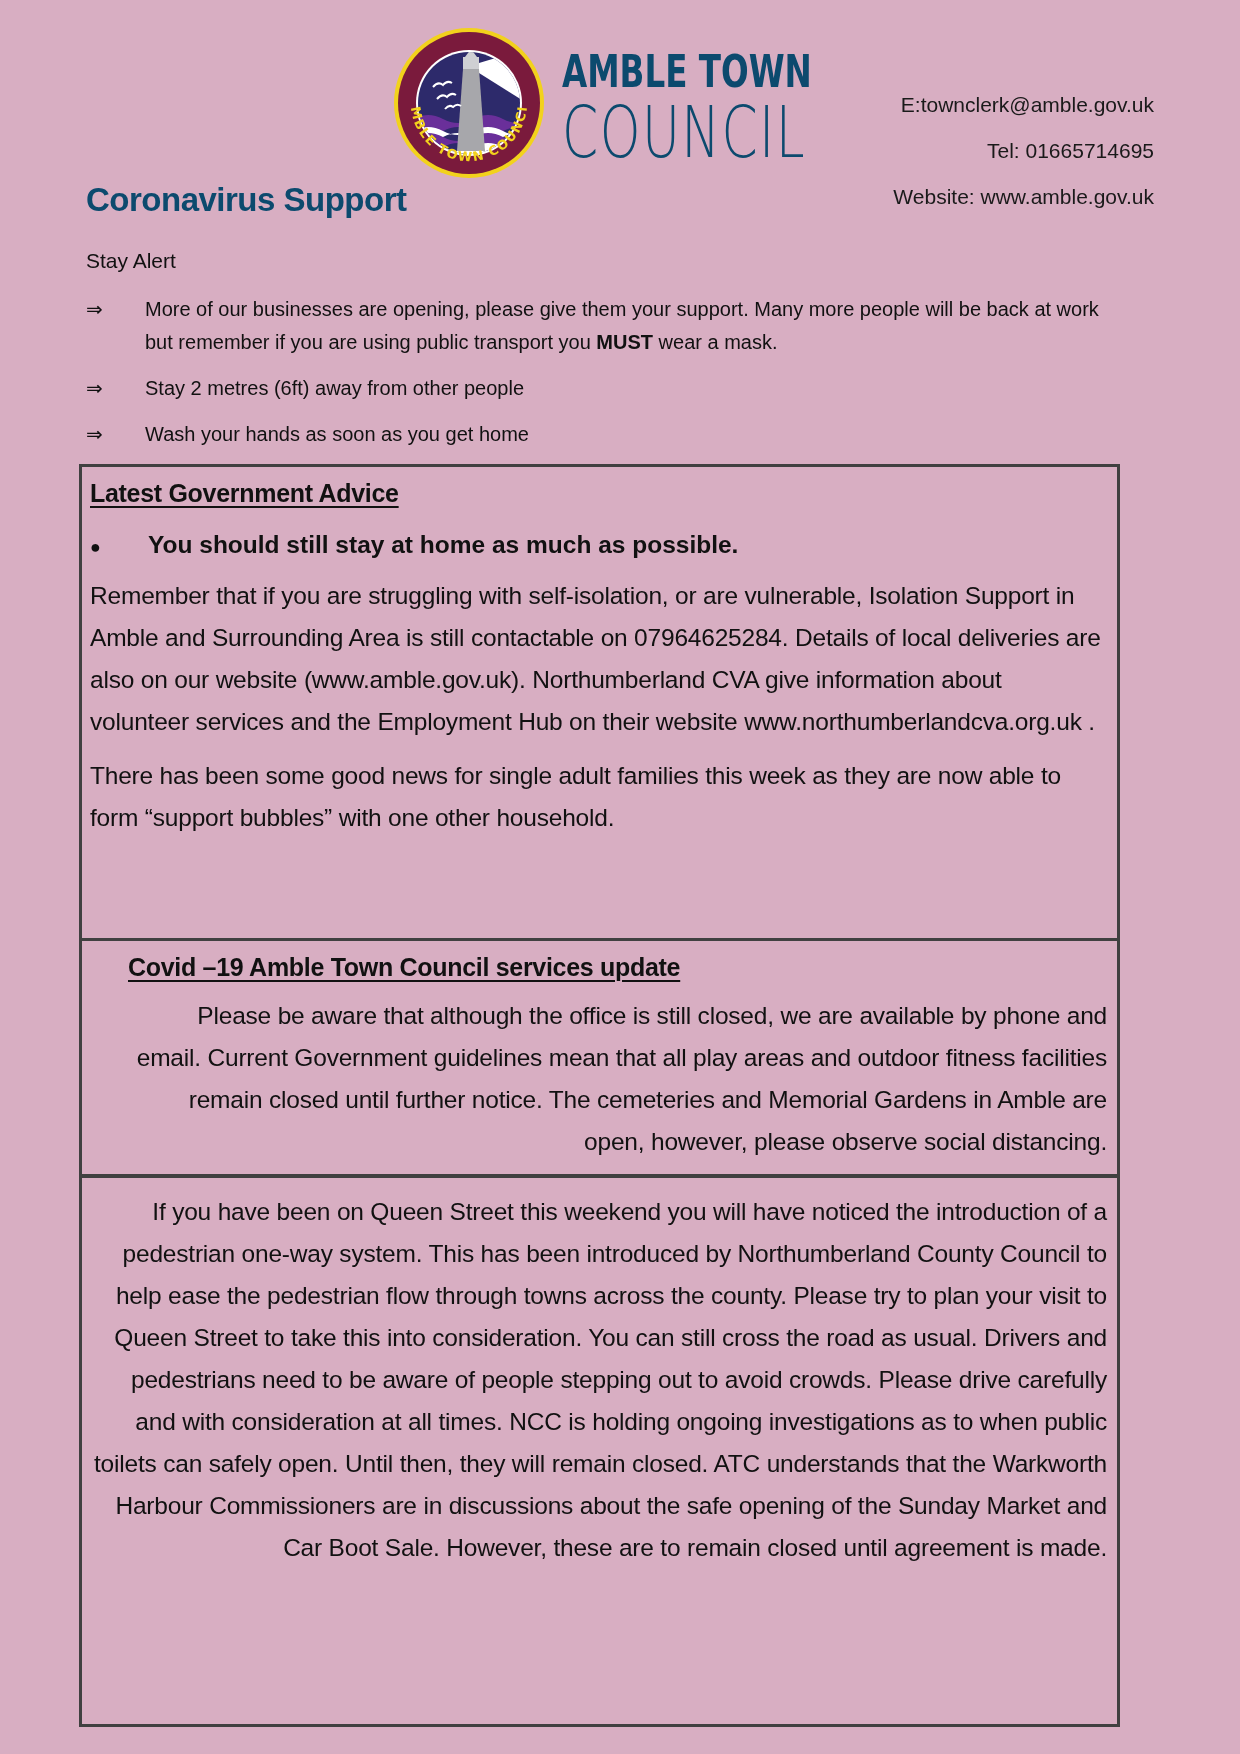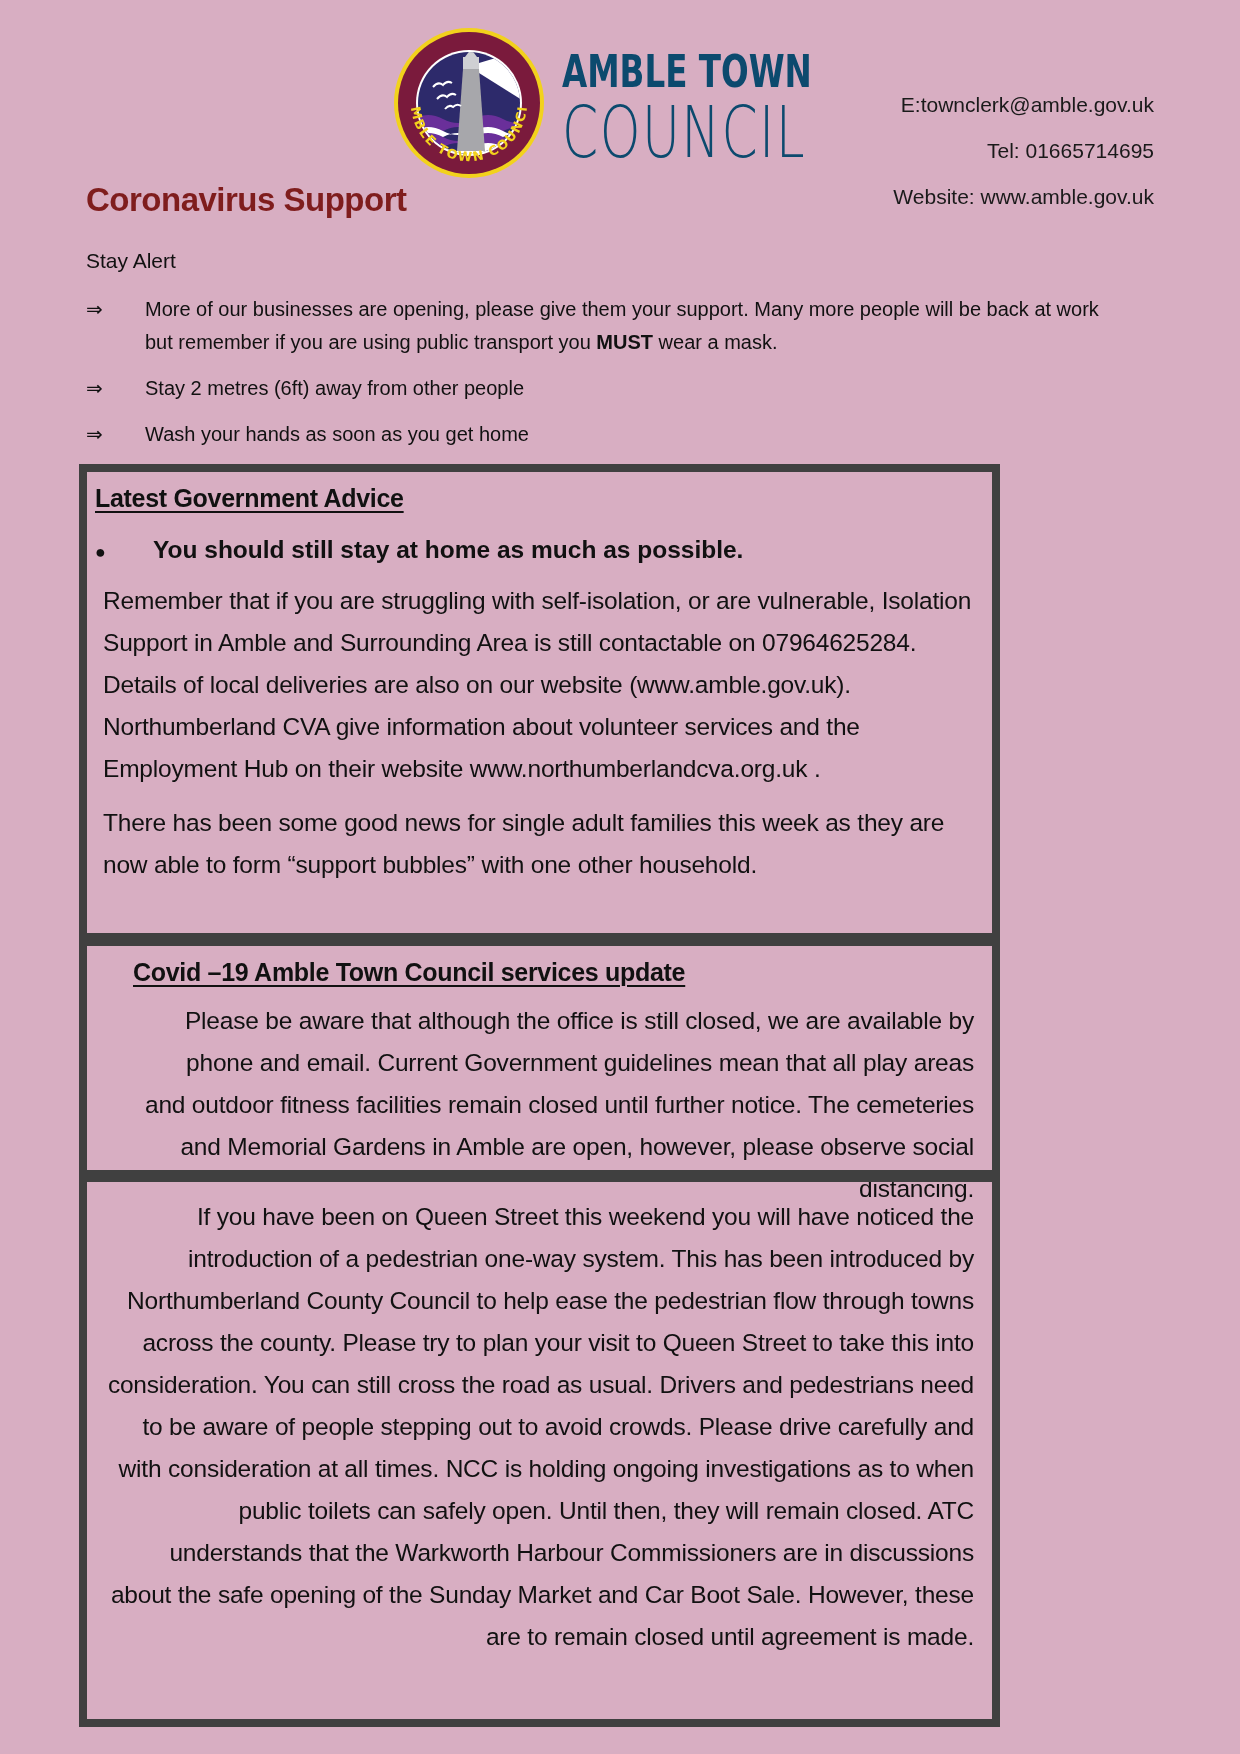--- a/index.html
+++ b/index.html
@@ -33,51 +33,51 @@
     font-family: "DejaVu Sans", sans-serif;
   }
   .contact {
     position: absolute; right: 86px; top: 82px;
     text-align: right; font-size: 21px; line-height: 46px;
     color: #1a1a1a;
   }
   .contact div { white-space: nowrap; }
   .title {
     position: absolute; left: 86px; top: 181px;
-    font-size: 33px; font-weight: bold; color: #7f1d1d;
+    font-size: 33px; font-weight: bold; color: #0c4a6e;
     letter-spacing: -0.5px;
   }
   .stay-alert {
     position: absolute; left: 86px; top: 249px;
     font-size: 21px;
   }
   .alert-list {
     position: absolute; left: 86px; top: 293px; width: 1040px;
     margin: 0; padding: 0; list-style: none; font-size: 20px;
   }
   .alert-list li {
     position: relative; padding-left: 59px; line-height: 33px;
     margin-bottom: 13px;
   }
   .alert-list .arrow {
     position: absolute; left: 0; top: 0; font-size: 20px;
   }
   .box {
-    position: absolute; left: 79px; width: 921px;
-    border: 8px solid #404040;
+    position: absolute; left: 79px; width: 1041px;
+    border: 3px solid #404040;
     box-sizing: border-box;
     padding: 6px 10px 0 8px;
   }
   .box h2 {
     margin: 0; font-size: 25px; font-weight: bold; text-decoration: underline;
     text-underline-offset: 4px; text-decoration-thickness: 2px;
     letter-spacing: -0.3px; line-height: 40px;
   }
   .box p {
-    margin: 8px; font-size: 24.5px; line-height: 42px; letter-spacing: -0.2px;
+    margin: 0; font-size: 24.5px; line-height: 42px; letter-spacing: -0.2px;
   }
   .box1 { top: 464px; height: 477px; }
   .box2 { top: 938px; height: 240px; padding-left: 46px; }
   .box3 { top: 1174px; height: 553px; }
   .bullet-line {
     display: flex; align-items: baseline; font-size: 24.5px; font-weight: bold;
     line-height: 40px; margin: 12px 0 8px 0;
   }
   .bullet-line .dot { width: 58px; font-size: 18px; }
   .mt8 { margin-top: 8px !important; text-align: right; }

